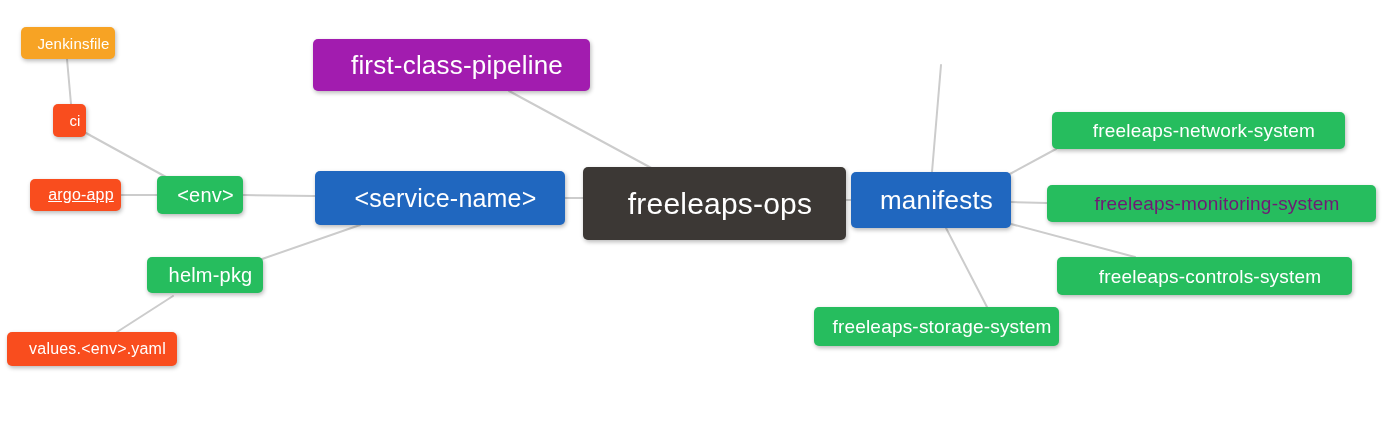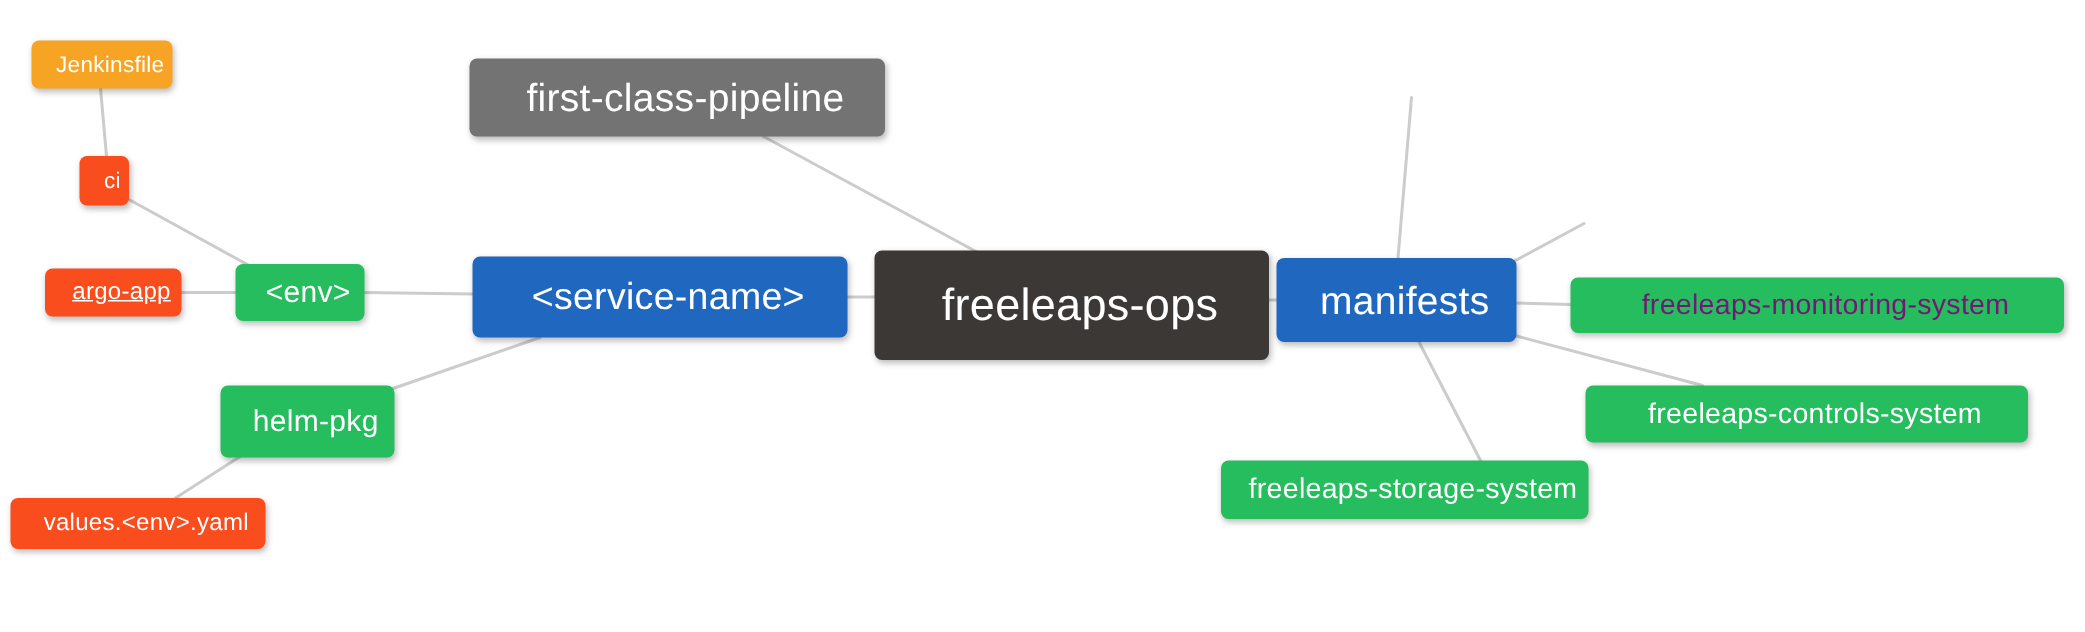--- a/index.html
+++ b/index.html
@@ -55,25 +55,26 @@
       <line x1="565" y1="198" x2="583" y2="198" stroke="#cccccc" stroke-width="2" stroke-linecap="round"></line>
       <line x1="846" y1="200" x2="851" y2="200" stroke="#cccccc" stroke-width="2" stroke-linecap="round"></line>
       <line x1="932" y1="172" x2="941" y2="65" stroke="#cccccc" stroke-width="2" stroke-linecap="round"></line>
       <line x1="1006" y1="176" x2="1056" y2="149" stroke="#cccccc" stroke-width="2" stroke-linecap="round"></line>
       <line x1="1011" y1="202" x2="1047" y2="203" stroke="#cccccc" stroke-width="2" stroke-linecap="round"></line>
       <line x1="1011" y1="224" x2="1135" y2="257" stroke="#cccccc" stroke-width="2" stroke-linecap="round"></line>
       <line x1="946" y1="228" x2="987" y2="307" stroke="#cccccc" stroke-width="2" stroke-linecap="round"></line>
     </svg>
 
 <div class="node" style="left: 583px; top: 167px; width: 263px; height: 73px; font-size: 30px; background: rgb(60, 56, 53); color: rgb(255, 255, 255);">freeleaps-ops</div>
-    <div class="node" style="left: 313px; top: 39px; width: 277px; height: 52px; font-size: 26px; background: #737373; color: rgb(255, 255, 255);">first-class-pipeline</div>
+    <div class="node" style="left: 313px; top: 39px; width: 277px; height: 52px; font-size: 26px; background: #a21caf; color: rgb(255, 255, 255);">first-class-pipeline</div>
     <div class="node" style="left: 315px; top: 171px; width: 250px; height: 54px; font-size: 25px; background: rgb(32, 103, 191); color: rgb(255, 255, 255);">&lt;service-name&gt;</div>
     <div class="node" style="left: 851px; top: 172px; width: 160px; height: 56px; font-size: 26px; background: rgb(32, 103, 191); color: rgb(255, 255, 255); text-align: center;">manifests</div>
     <div class="node" style="left: 157px; top: 176px; width: 86px; height: 38px; font-size: 20px; background: rgb(38, 189, 94); color: rgb(255, 255, 255);">&lt;env&gt;</div>
-    <div class="node" style="left: 147px; top: 257px; width: 116px; height: 48px; font-size: 20px; background: rgb(38, 189, 94); color: rgb(255, 255, 255);">helm-pkg</div>
+    <div class="node" style="left: 147px; top: 257px; width: 116px; height: 36px; font-size: 20px; background: rgb(38, 189, 94); color: rgb(255, 255, 255);">helm-pkg</div>
     <div class="node" style="left: 53px; top: 104px; width: 33px; height: 33px; font-size: 15px; background: rgb(249, 77, 30); color: rgb(255, 255, 255);">ci</div>
     <div class="node" style="left: 30px; top: 179px; width: 91px; height: 32px; font-size: 16px; background: rgb(249, 77, 30); color: rgb(255, 255, 255); text-decoration: underline;">argo-app</div>
     <div class="node" style="left: 21px; top: 27px; width: 94px; height: 32px; font-size: 15px; background: rgb(247, 163, 36); color: rgb(255, 255, 255);">Jenkinsfile</div>
     <div class="node" style="left: 7px; top: 332px; width: 170px; height: 34px; font-size: 16px; background: rgb(249, 77, 30); color: rgb(255, 255, 255);">values.&lt;env&gt;.yaml</div>
+    <div class="node" style="left: 1052px; top: 112px; width: 293px; height: 37px; font-size: 19px; background: rgb(38, 189, 94); color: rgb(255, 255, 255);">freeleaps-network-system</div>
     <div class="node" style="left: 1047px; top: 185px; width: 329px; height: 37px; font-size: 19px; background: rgb(38, 189, 94); color: #701a75;">freeleaps-monitoring-system</div>
     <div class="node" style="left: 1057px; top: 257px; width: 295px; height: 38px; font-size: 19px; background: rgb(38, 189, 94); color: rgb(255, 255, 255);">freeleaps-controls-system</div>
     <div class="node" style="left: 814px; top: 307px; width: 245px; height: 39px; font-size: 19px; background: rgb(38, 189, 94); color: rgb(255, 255, 255);">freeleaps-storage-system</div>
   </div>
 
 </body></html>

